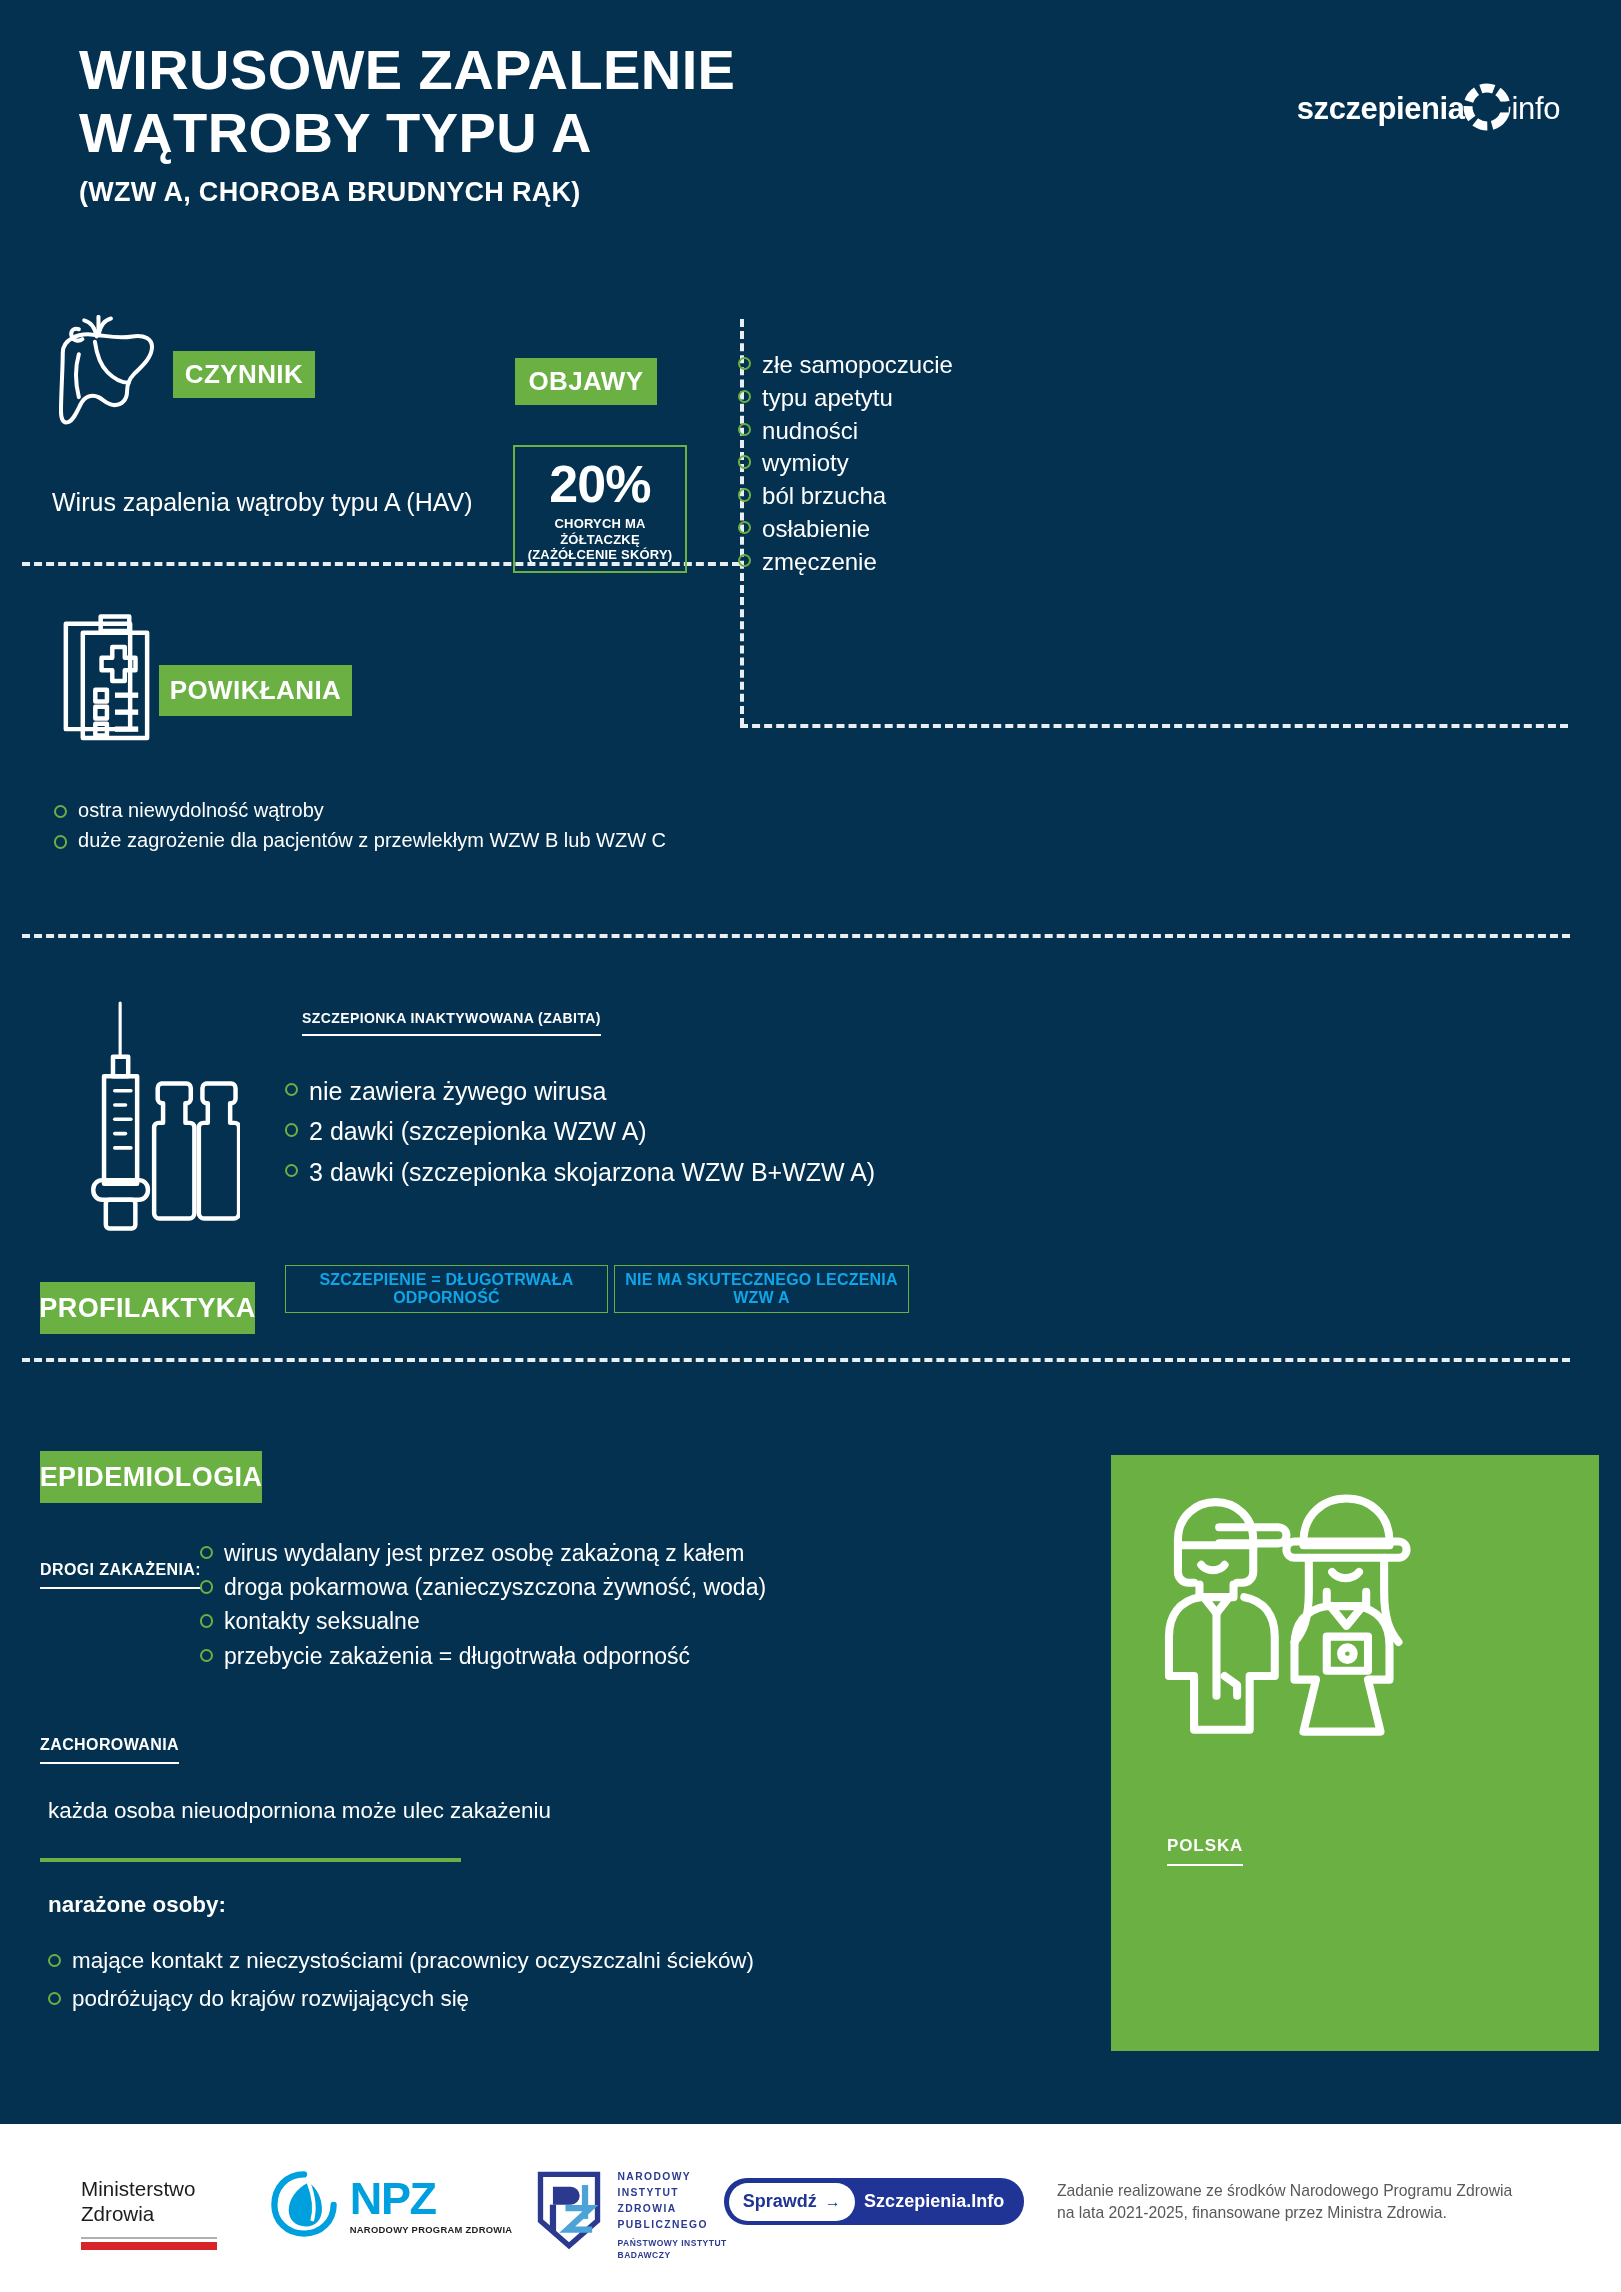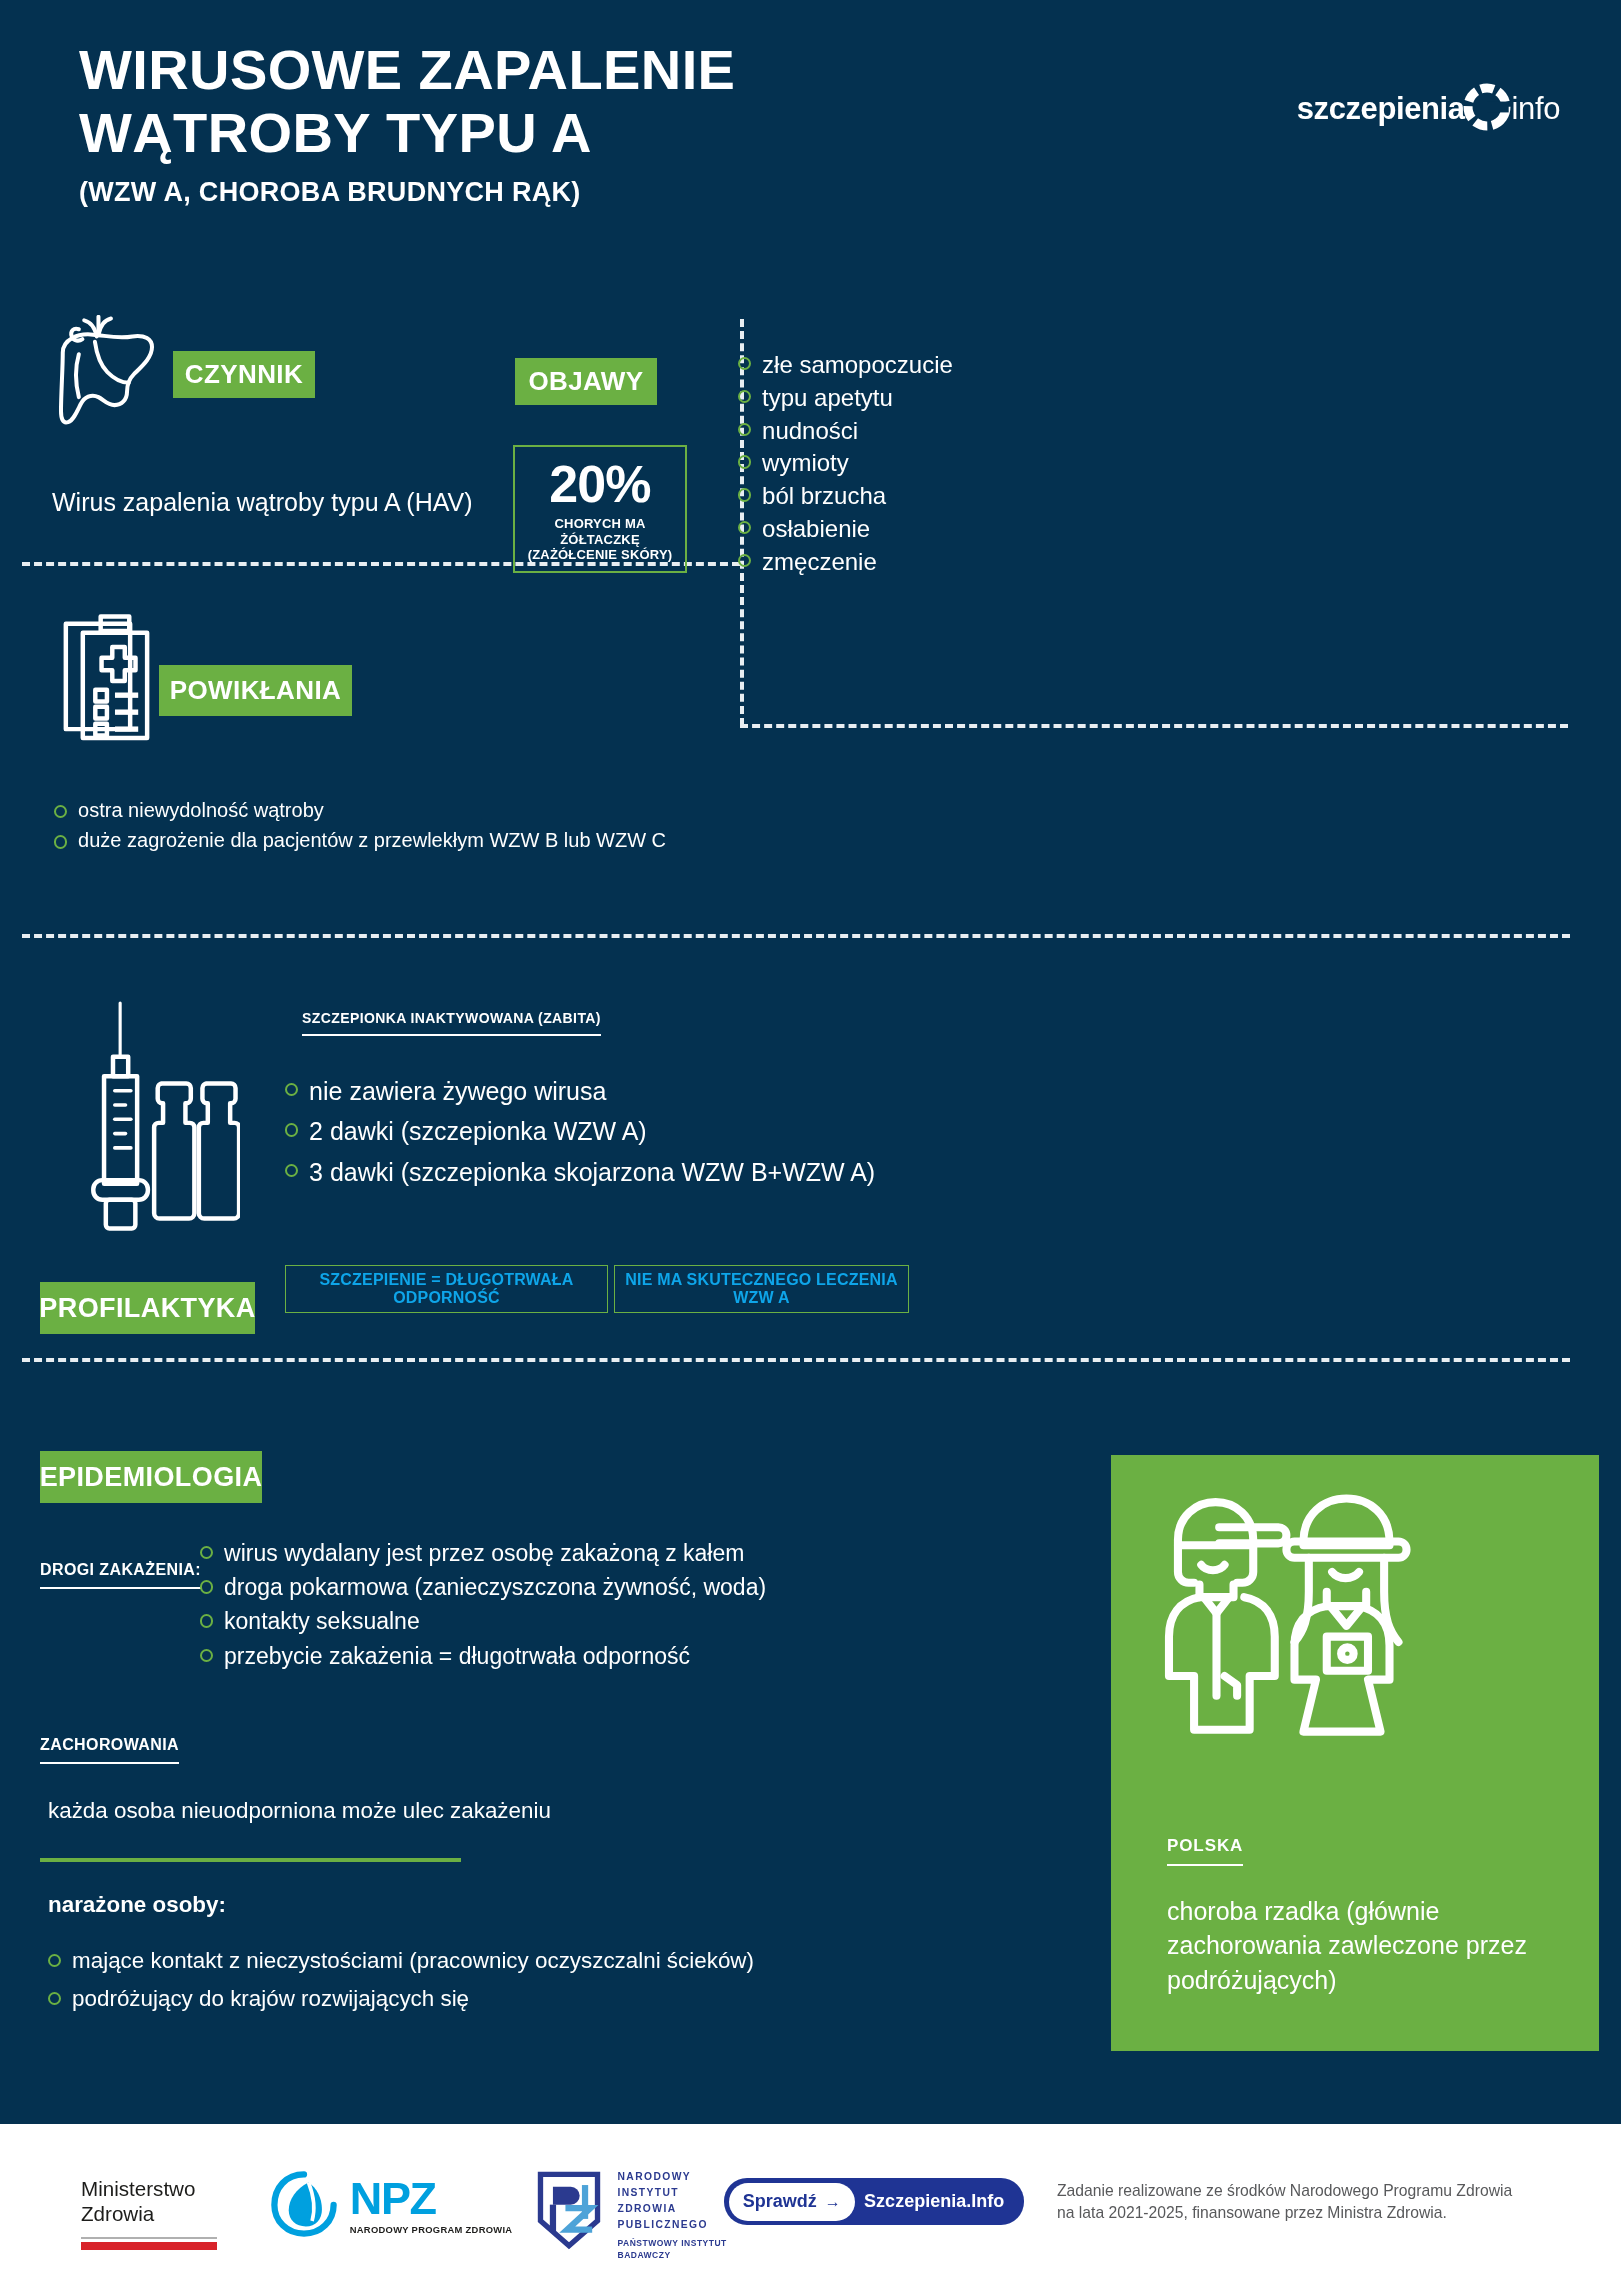--- a/index.html
+++ b/index.html
@@ -537,21 +537,20 @@
         <path d="M192 96 c7 9 23 9 30 0" stroke-width="9"></path>
         <path d="M186 118 v16 h44 v-16"></path>
 
         <path d="M186 134 c-24 4 -36 20 -36 44 v38 h24 l-14 58 h86 l-14 -58 h24 v-38 c0 -24 -12 -40 -36 -44"></path>
         <path d="M190 134 l18 22 l18 -22"></path>
         <rect x="186" y="168" width="46" height="38"></rect>
         <circle cx="209" cy="187" r="7"></circle>
       </svg>
     </div>
     <div id="polska-head">POLSKA</div>
-    <div id="polska-text">choroba rzadka (głównie zachorowania zawleczone przez podróżujących)</div>
   </div>
 
   <div id="footer">
 
     <div id="mz-logo">
       <div class="mz-line">Ministerstwo</div>
       <div class="mz-line">Zdrowia</div>
       <div id="mz-rule-grey"></div>
       <div id="mz-rule-red"></div>
     </div>

